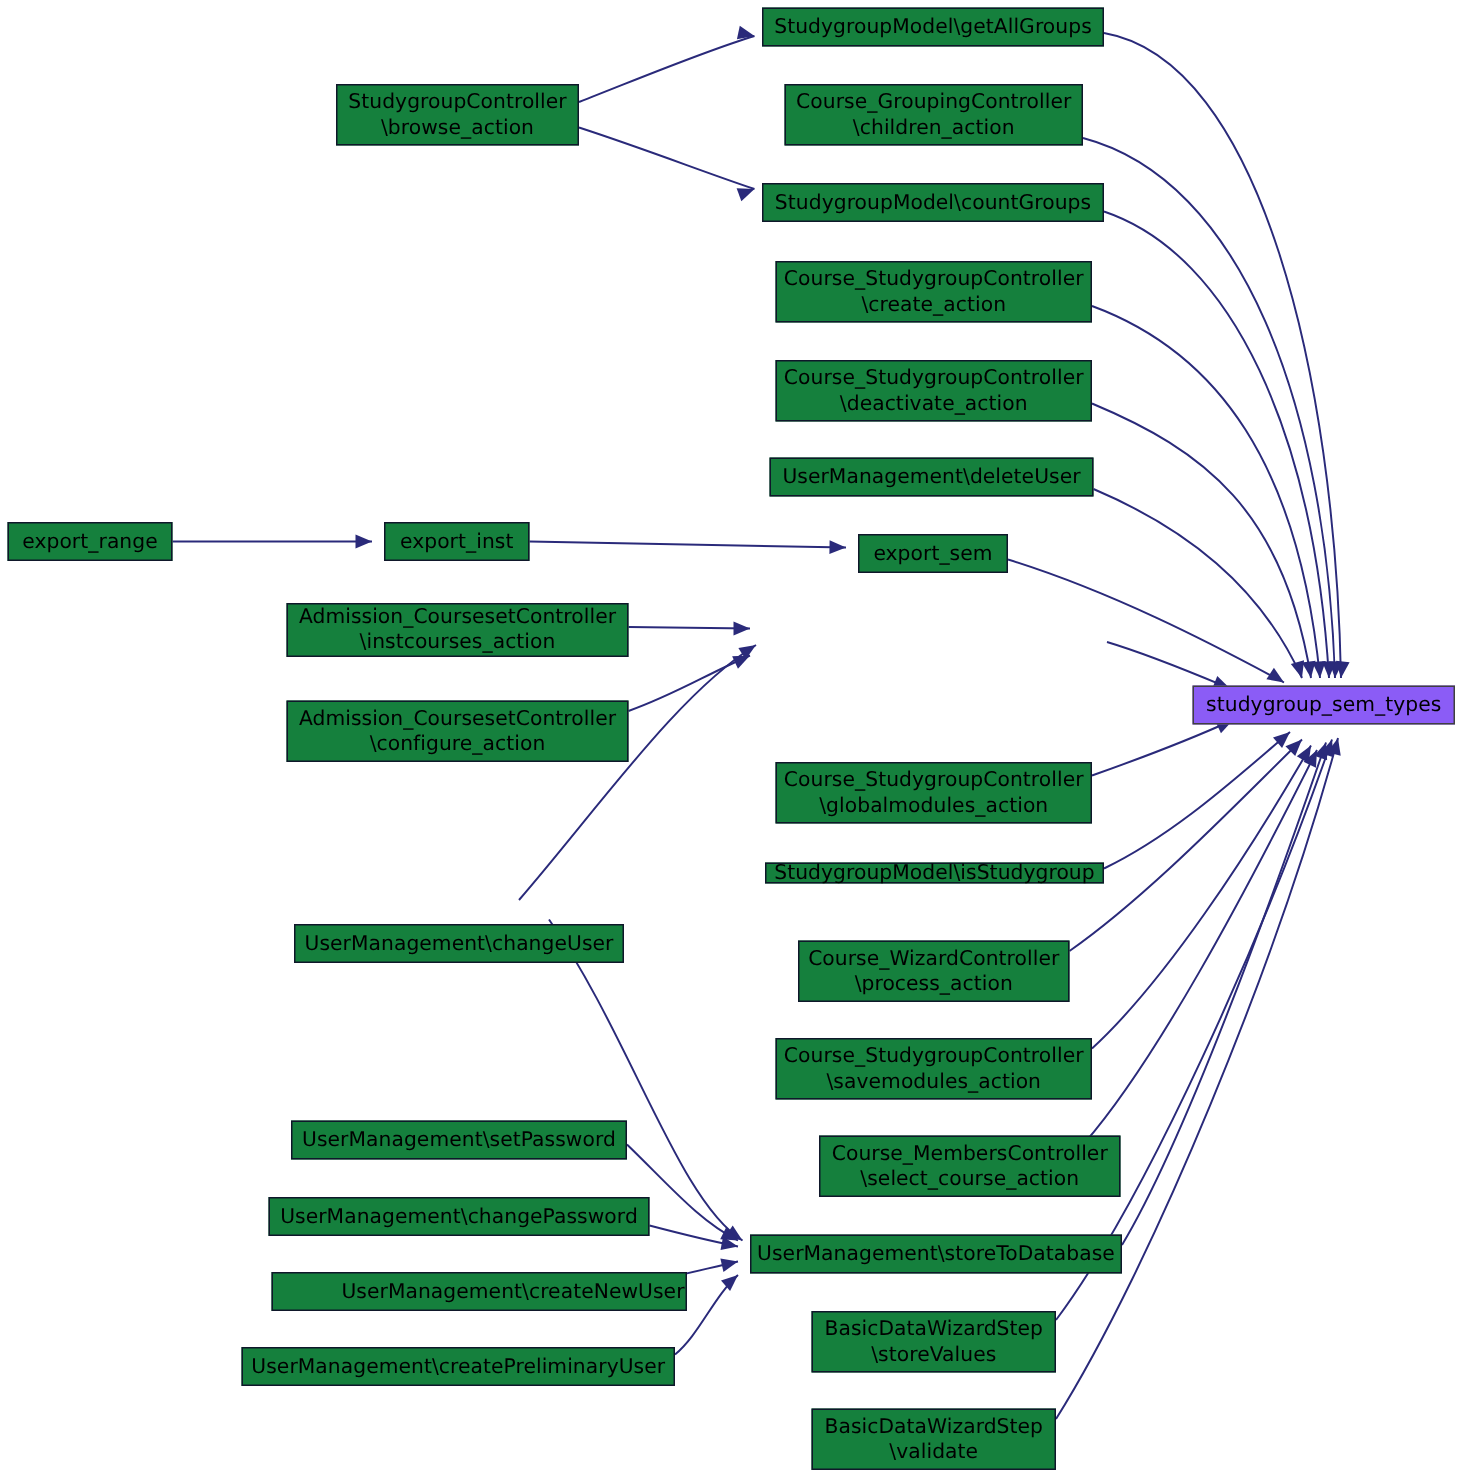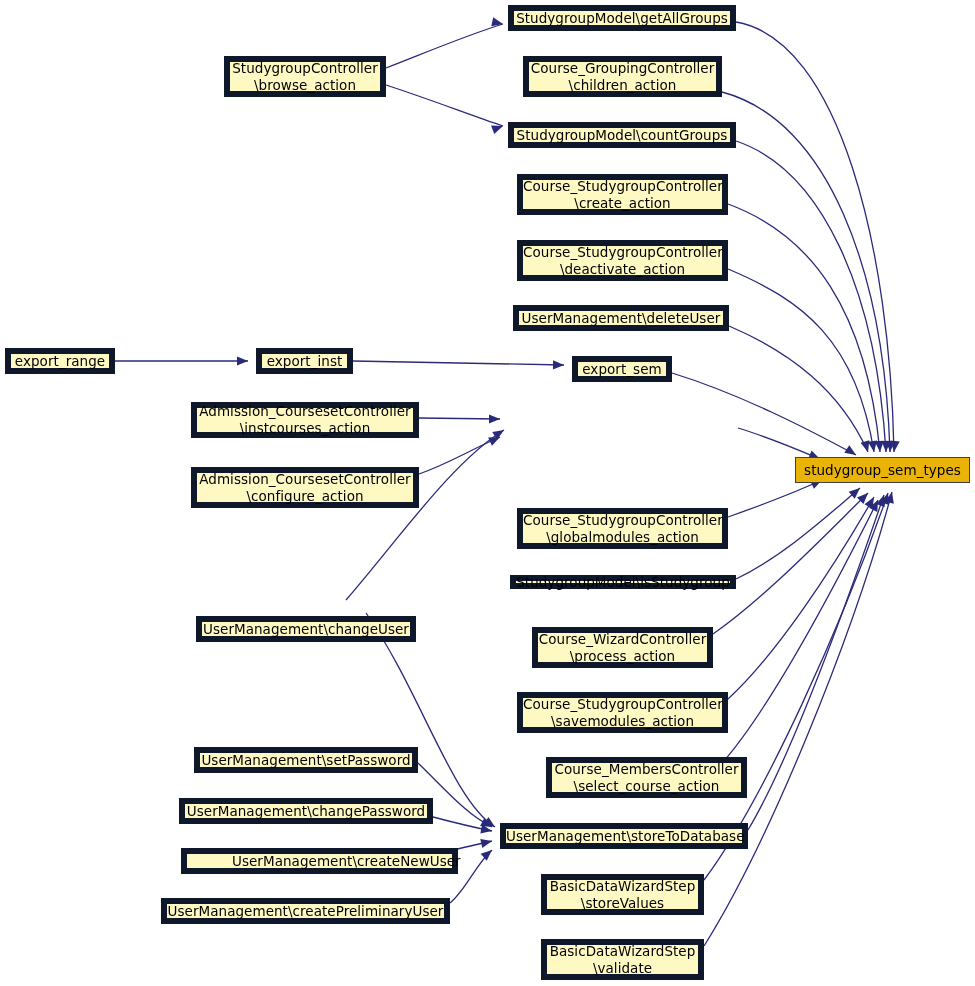--- a/index.html
+++ b/index.html
@@ -21,35 +21,35 @@
   #edge-layer {
     position: absolute;
     left: 0;
     top: 0;
     width: 975px;
     height: 986px;
   }
   .node {
     position: absolute;
     box-sizing: border-box;
-    border: 6px solid #0f172a;
-    background: #fef9c3;
+    border: 1px solid #0f172a;
+    background: #15803d;
     color: #000000;
     font-size: 13.5px;
     line-height: 17px;
     text-align: center;
     display: flex;
     align-items: center;
     justify-content: center;
     white-space: pre;
     letter-spacing: 0.05px;
     z-index: 3;
   }
   .node.target {
-    background: #eab308;
+    background: #8b5cf6;
     border: 1px solid #404040;
   }
   .node-label {
     display: block;
     width: 100%;
     white-space: pre;
   }
 </style>
 </head>
 <body>

